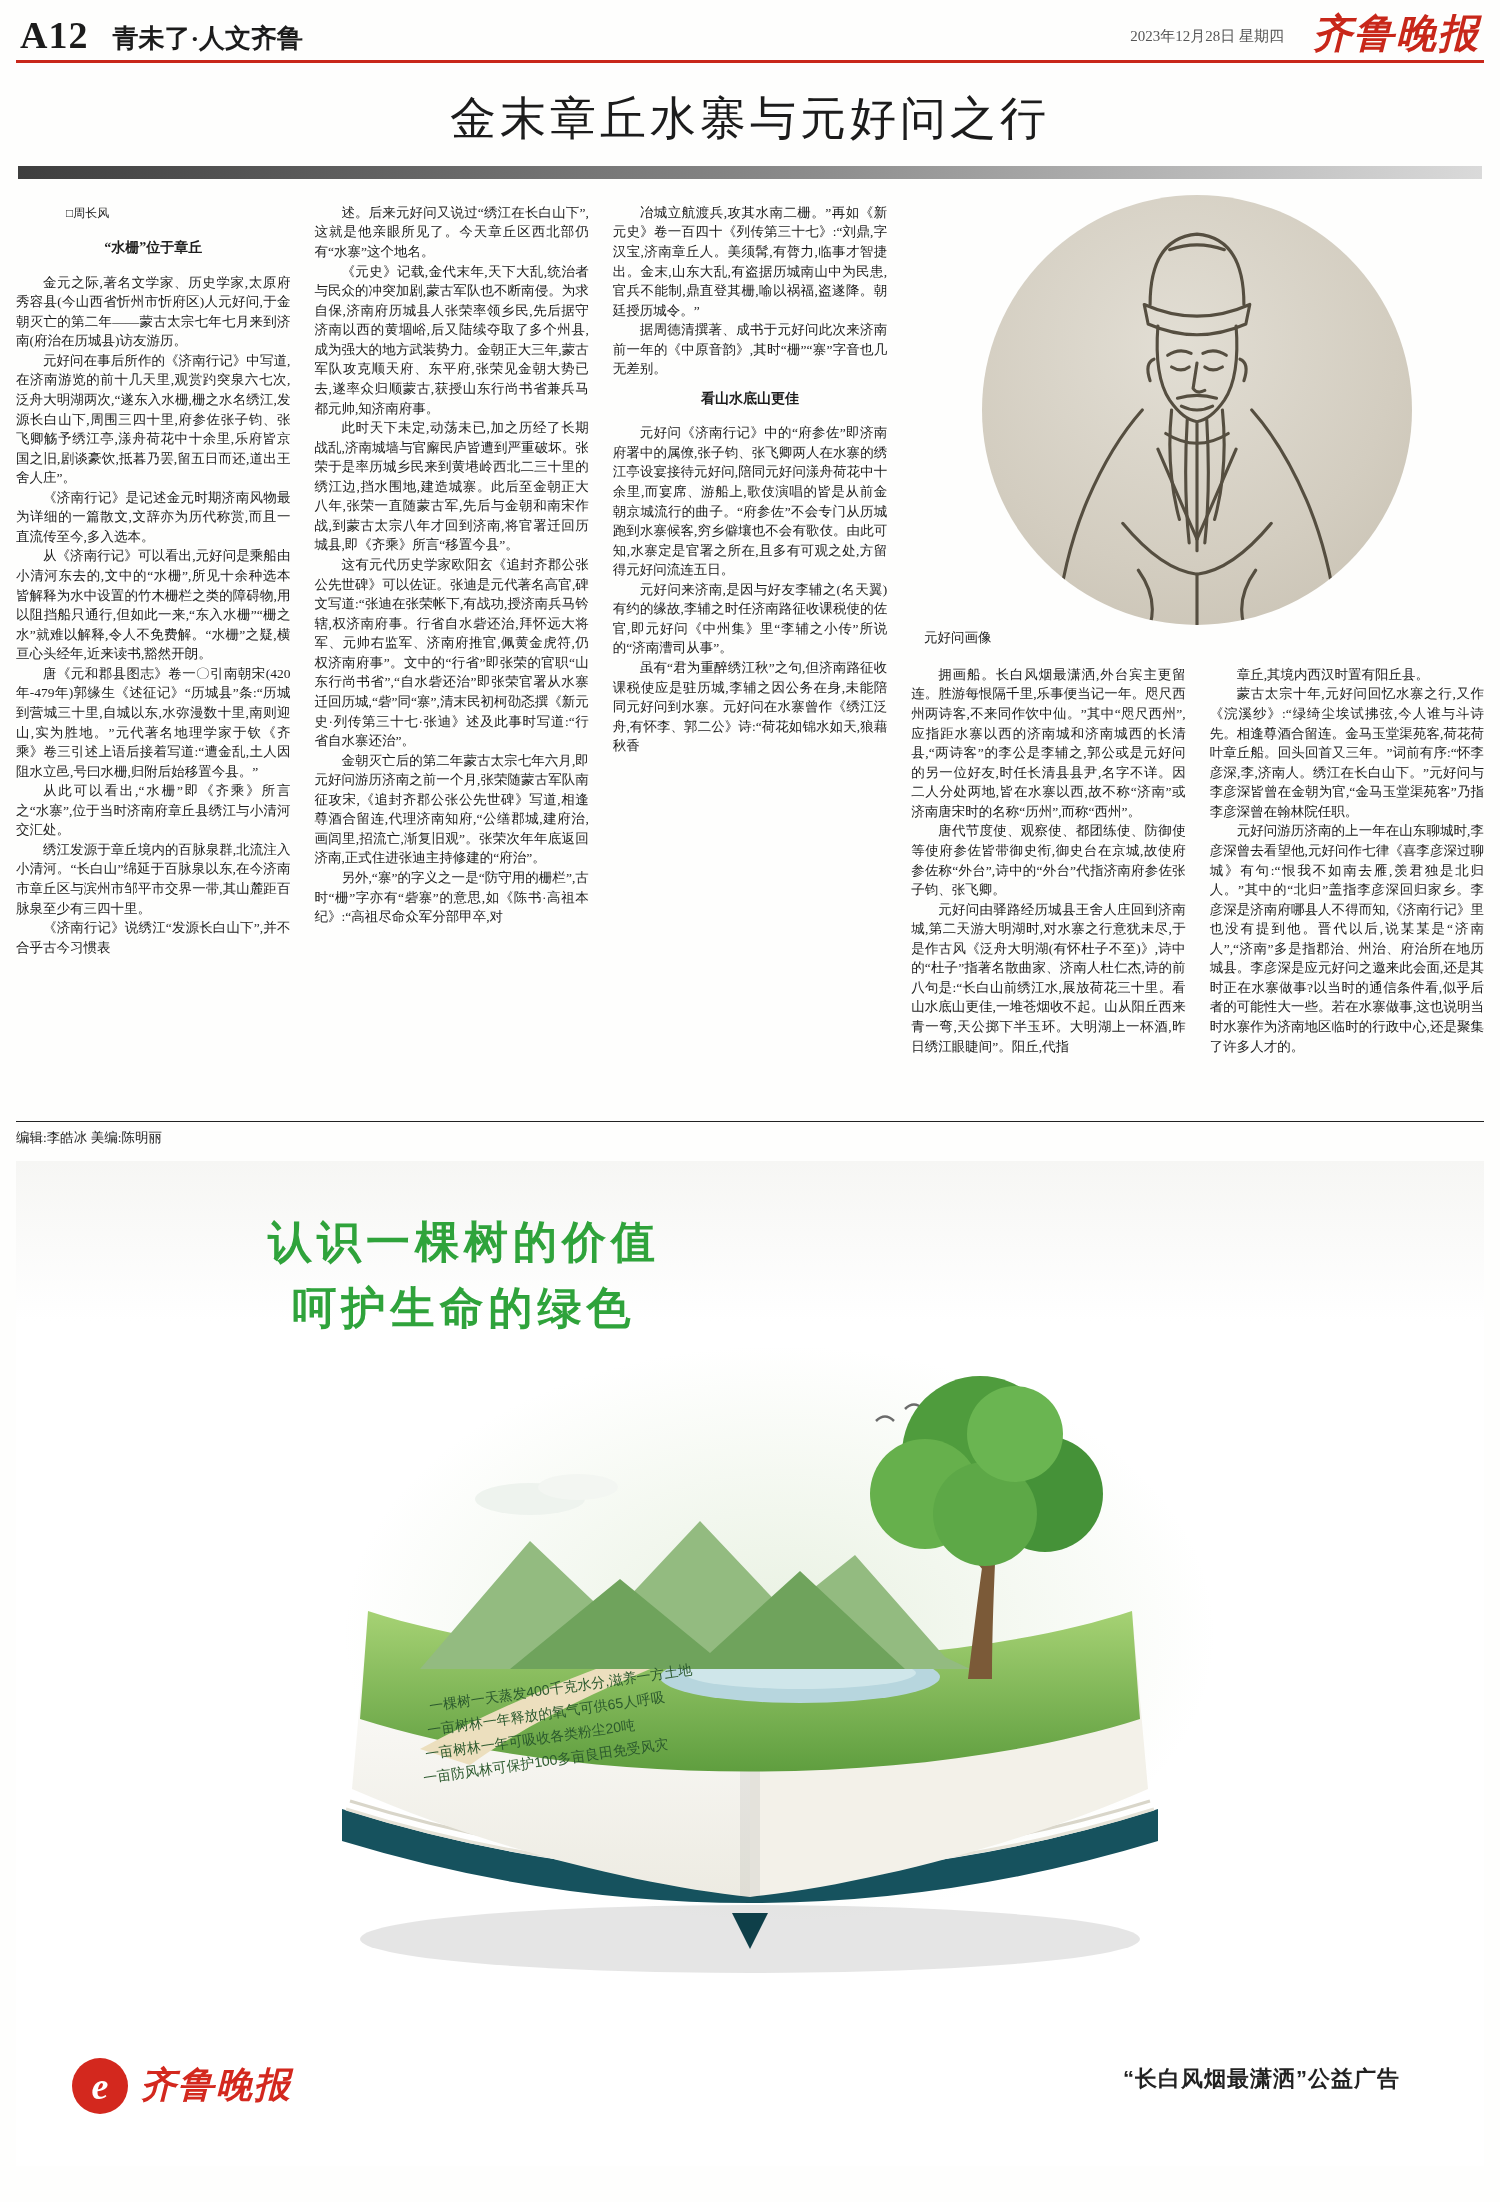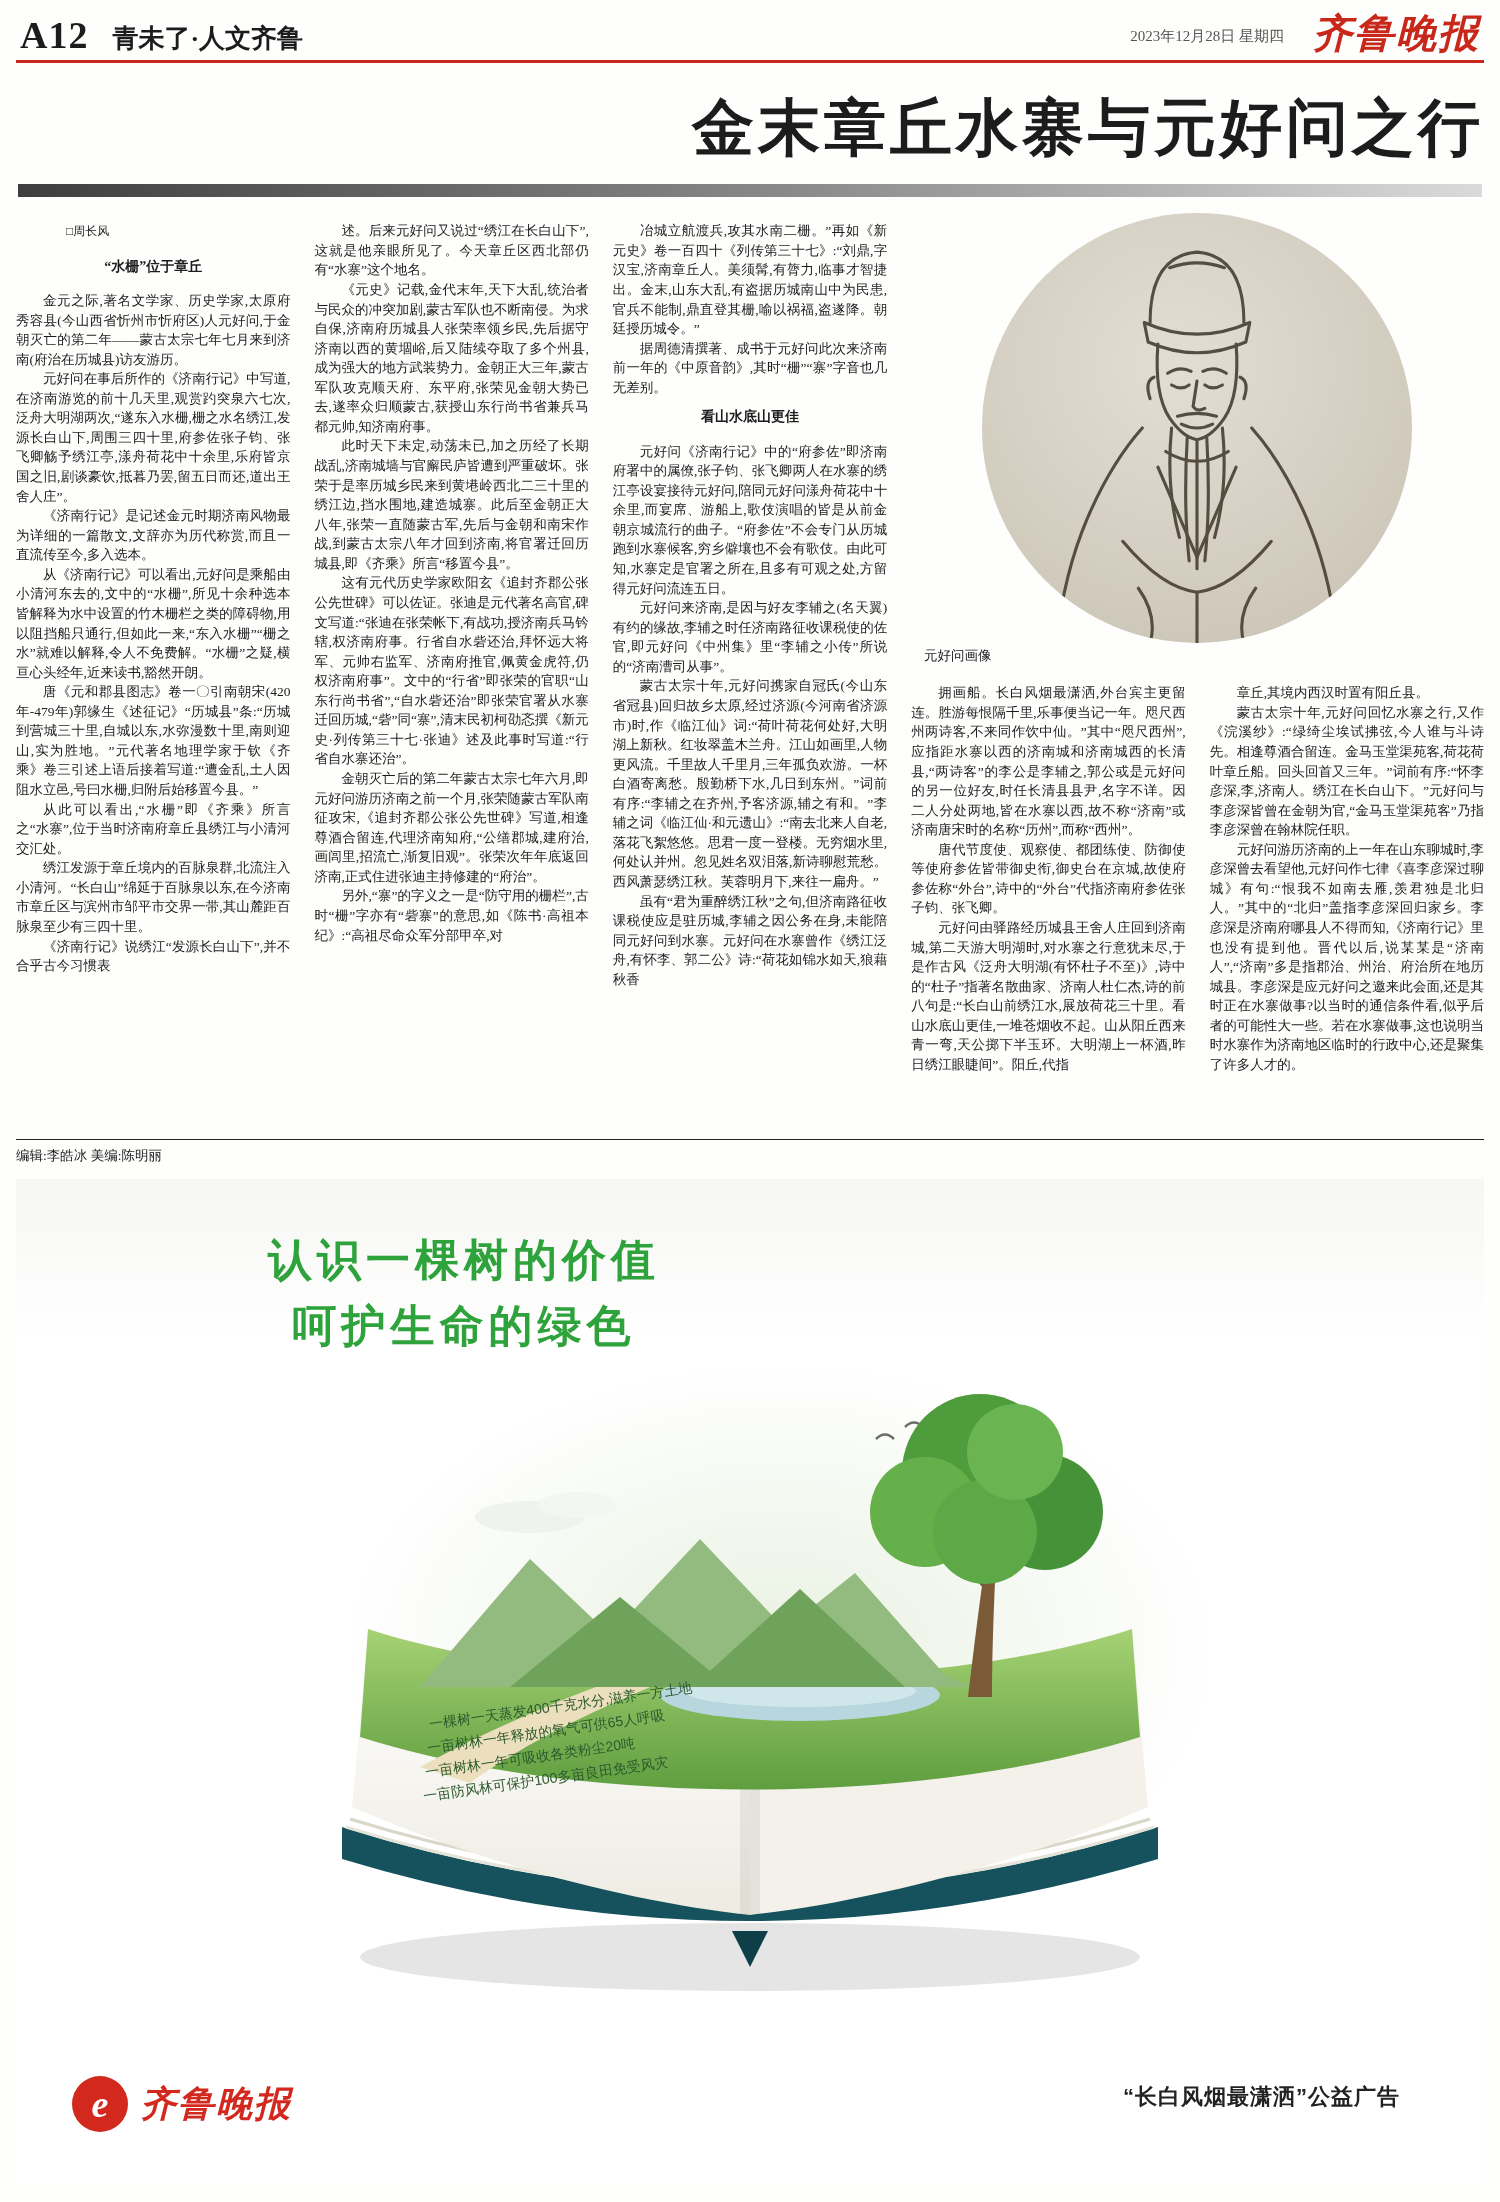--- a/index.html
+++ b/index.html
@@ -11,21 +11,21 @@
   .masthead-bar { display:flex; justify-content:space-between; align-items:flex-end; padding:14px 4px 6px; }
   .header-left { display:flex; align-items:flex-end; }
   .page-num { font-size:38px; font-weight:bold; letter-spacing:1px; line-height:1; }
   .section-title { font-size:26px; font-weight:bold; margin-left:24px; line-height:1.15; }
   .header-right { display:flex; align-items:flex-end; }
   .issue-date { font-size:15px; color:#555; margin-right:28px; padding-bottom:8px; }
   .masthead { font-size:40px; color:#c8271a; font-weight:bold; font-style:italic; line-height:1; letter-spacing:2px; }
   .red-rule { height:3px; background:#c8271a; }
 
   
-  .headline { text-align:right; font-size:62px; font-weight:bold; letter-spacing:4px; margin:30px 0 20px; line-height:1.15; }
+  .headline { text-align:center; font-size:46px; font-weight:normal; letter-spacing:4px; margin:30px 0 20px; line-height:1.15; }
   .deco-bar { height:13px; margin:0 2px; background:linear-gradient(90deg,#3e3e3e 0%,#8d8d8d 55%,#dadada 100%); }
 
   
   .article { position:relative; margin-top:24px; min-height:900px; }
   .columns { display:flex; gap:24px; }
   .col { flex:1 1 0; font-size:13.5px; line-height:1.45; text-align:justify; }
   .col p { margin:0; text-indent:2em; }
   .byline { font-size:12px; margin:2px 8px 16px; text-indent:0;padding-left:42px; }
   .subhead { font-size:14px; font-weight:bold; text-align:center; margin:10px 0 14px; }
   .col-offset { padding-top:462px; }
@@ -101,21 +101,20 @@
         <p>金朝灭亡后的第二年蒙古太宗七年六月,即元好问游历济南之前一个月,张荣随蒙古军队南征攻宋,《追封齐郡公张公先世碑》写道,相逢尊酒合留连,代理济南知府,“公缮郡城,建府治,画闾里,招流亡,渐复旧观”。张荣次年年底返回济南,正式住进张迪主持修建的“府治”。</p>
         <p>另外,“寨”的字义之一是“防守用的栅栏”,古时“栅”字亦有“砦寨”的意思,如《陈书·高祖本纪》:“高祖尽命众军分部甲卒,对</p>
       </div>
 
       <div class="col">
         <p>冶城立航渡兵,攻其水南二栅。”再如《新元史》卷一百四十《列传第三十七》:“刘鼎,字汉宝,济南章丘人。美须髯,有膂力,临事才智捷出。金末,山东大乱,有盗据历城南山中为民患,官兵不能制,鼎直登其栅,喻以祸福,盗遂降。朝廷授历城令。”</p>
         <p>据周德清撰著、成书于元好问此次来济南前一年的《中原音韵》,其时“栅”“寨”字音也几无差别。</p>
         <h3 class="subhead">看山水底山更佳</h3>
         <p>元好问《济南行记》中的“府参佐”即济南府署中的属僚,张子钧、张飞卿两人在水寨的绣江亭设宴接待元好问,陪同元好问漾舟荷花中十余里,而宴席、游船上,歌伎演唱的皆是从前金朝京城流行的曲子。“府参佐”不会专门从历城跑到水寨候客,穷乡僻壤也不会有歌伎。由此可知,水寨定是官署之所在,且多有可观之处,方留得元好问流连五日。</p>
         <p>元好问来济南,是因与好友李辅之(名天翼)有约的缘故,李辅之时任济南路征收课税使的佐官,即元好问《中州集》里“李辅之小传”所说的“济南漕司从事”。</p>
-        <p>蒙古太宗十年,元好问携家自冠氏(今山东省冠县)回归故乡太原,经过济源(今河南省济源市)时,作《临江仙》词:“荷叶荷花何处好,大明湖上新秋。红妆翠盖木兰舟。江山如画里,人物更风流。千里故人千里月,三年孤负欢游。一杯白酒寄离愁。殷勤桥下水,几日到东州。”词前有序:“李辅之在齐州,予客济源,辅之有和。”李辅之词《临江仙·和元遗山》:“南去北来人自老,落花飞絮悠悠。思君一度一登楼。无穷烟水里,何处认并州。忽见姓名双泪落,新诗聊慰荒愁。西风萧瑟绣江秋。芙蓉明月下,来往一扁舟。”</p>
         <p>虽有“君为重醉绣江秋”之句,但济南路征收课税使应是驻历城,李辅之因公务在身,未能陪同元好问到水寨。元好问在水寨曾作《绣江泛舟,有怀李、郭二公》诗:“荷花如锦水如天,狼藉秋香</p>
       </div>
 
       <div class="col col-offset">
         <p>拥画船。长白风烟最潇洒,外台宾主更留连。胜游每恨隔千里,乐事便当记一年。咫尺西州两诗客,不来同作饮中仙。”其中“咫尺西州”,应指距水寨以西的济南城和济南城西的长清县,“两诗客”的李公是李辅之,郭公或是元好问的另一位好友,时任长清县县尹,名字不详。因二人分处两地,皆在水寨以西,故不称“济南”或济南唐宋时的名称“历州”,而称“西州”。</p>
         <p>唐代节度使、观察使、都团练使、防御使等使府参佐皆带御史衔,御史台在京城,故使府参佐称“外台”,诗中的“外台”代指济南府参佐张子钧、张飞卿。</p>
         <p>元好问由驿路经历城县王舍人庄回到济南城,第二天游大明湖时,对水寨之行意犹未尽,于是作古风《泛舟大明湖(有怀杜子不至)》,诗中的“杜子”指著名散曲家、济南人杜仁杰,诗的前八句是:“长白山前绣江水,展放荷花三十里。看山水底山更佳,一堆苍烟收不起。山从阳丘西来青一弯,天公掷下半玉环。大明湖上一杯酒,昨日绣江眼睫间”。阳丘,代指</p>
       </div>
 
       <div class="col col-offset">

